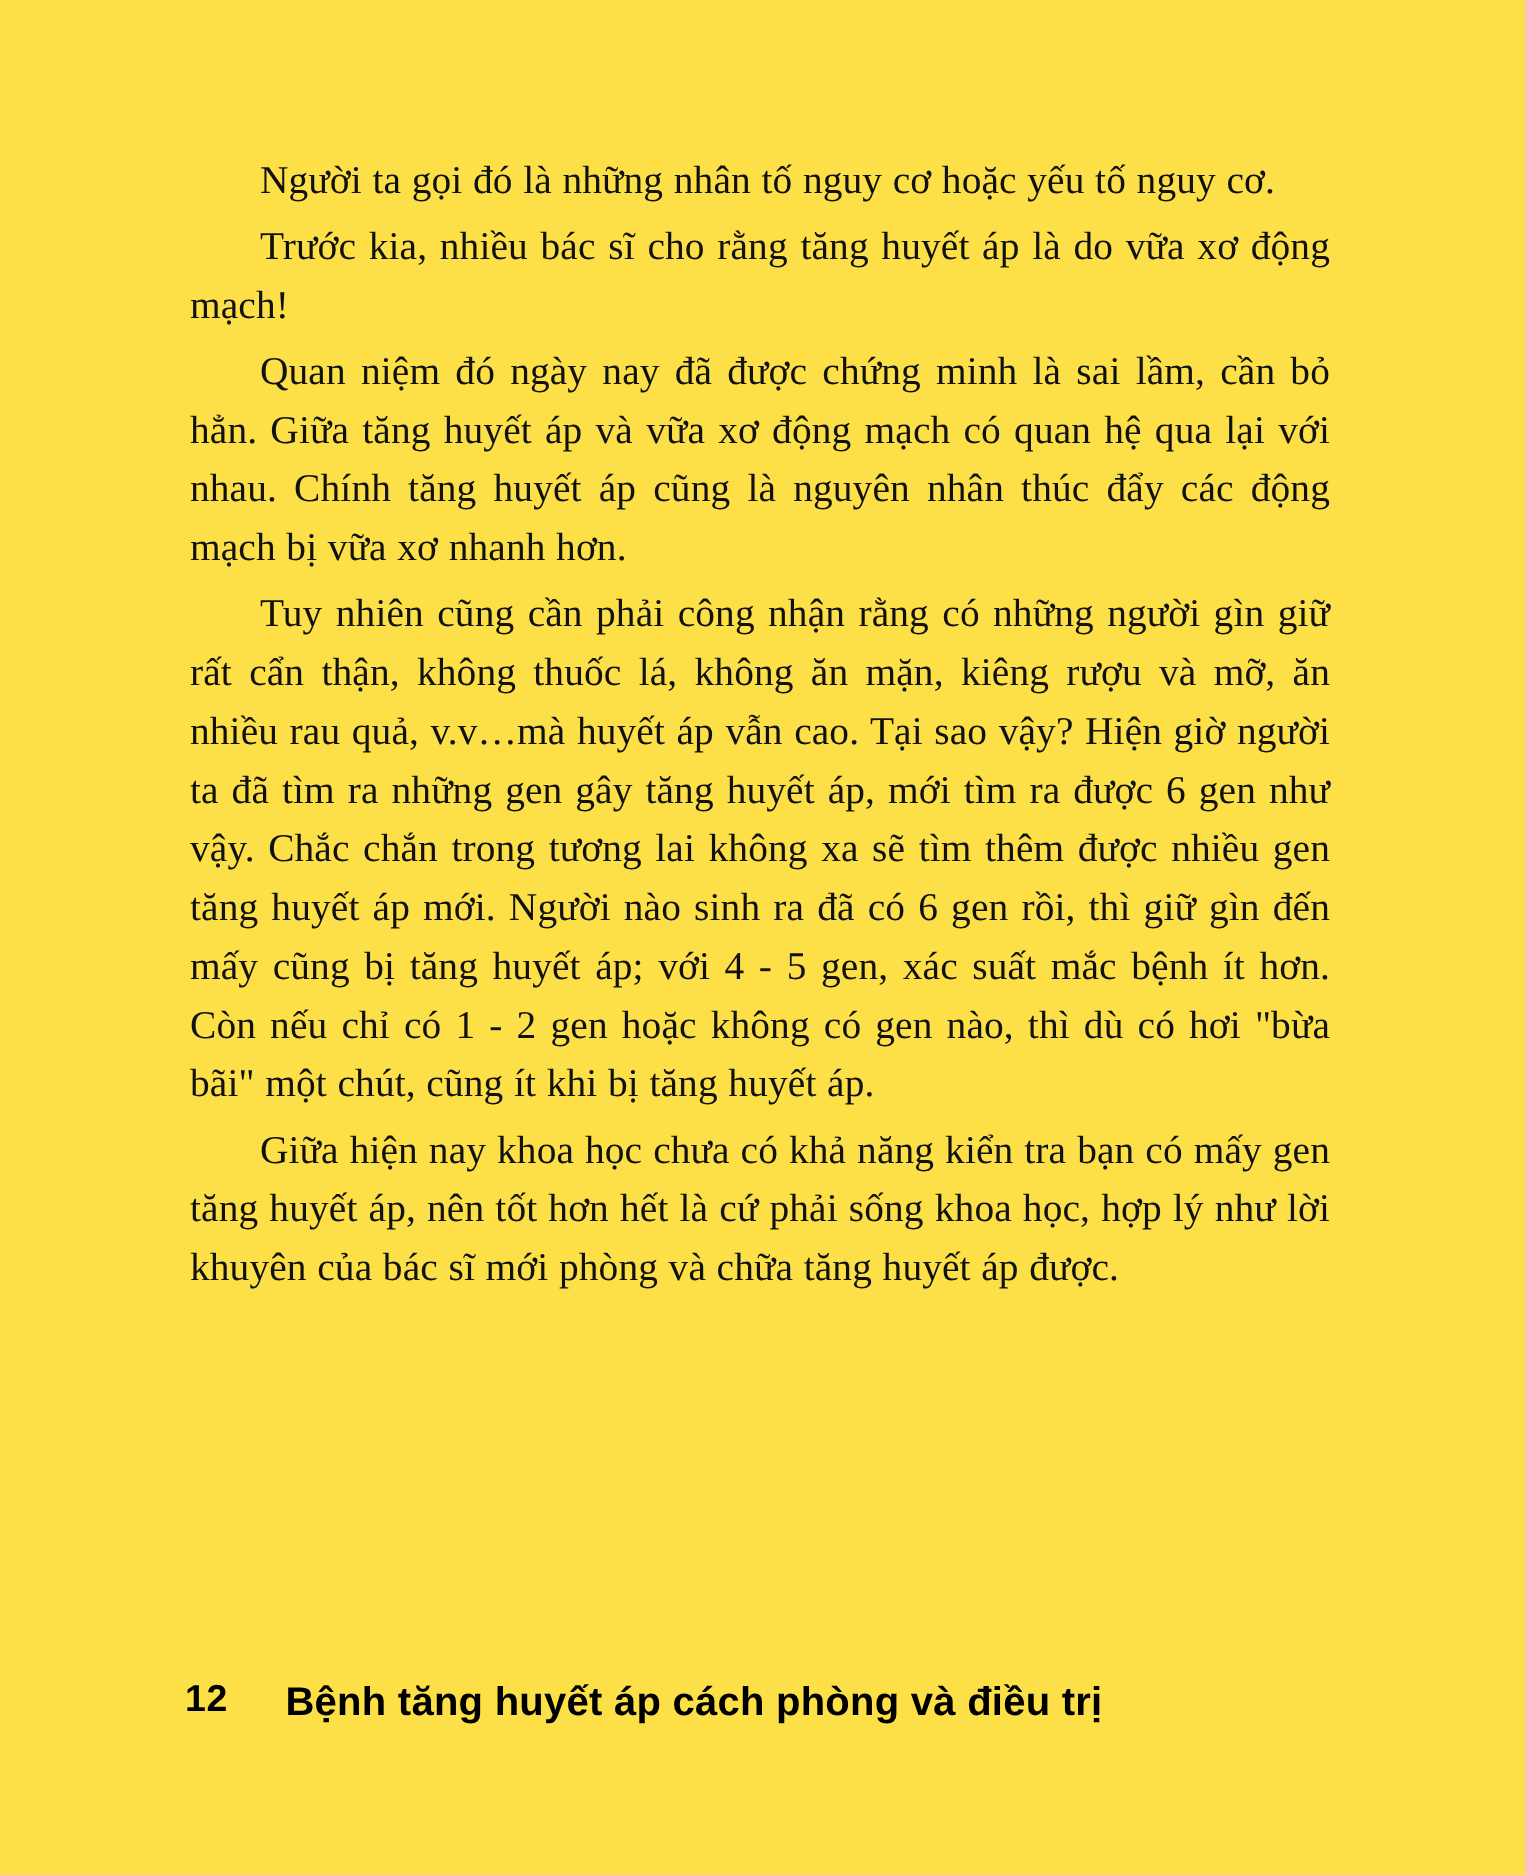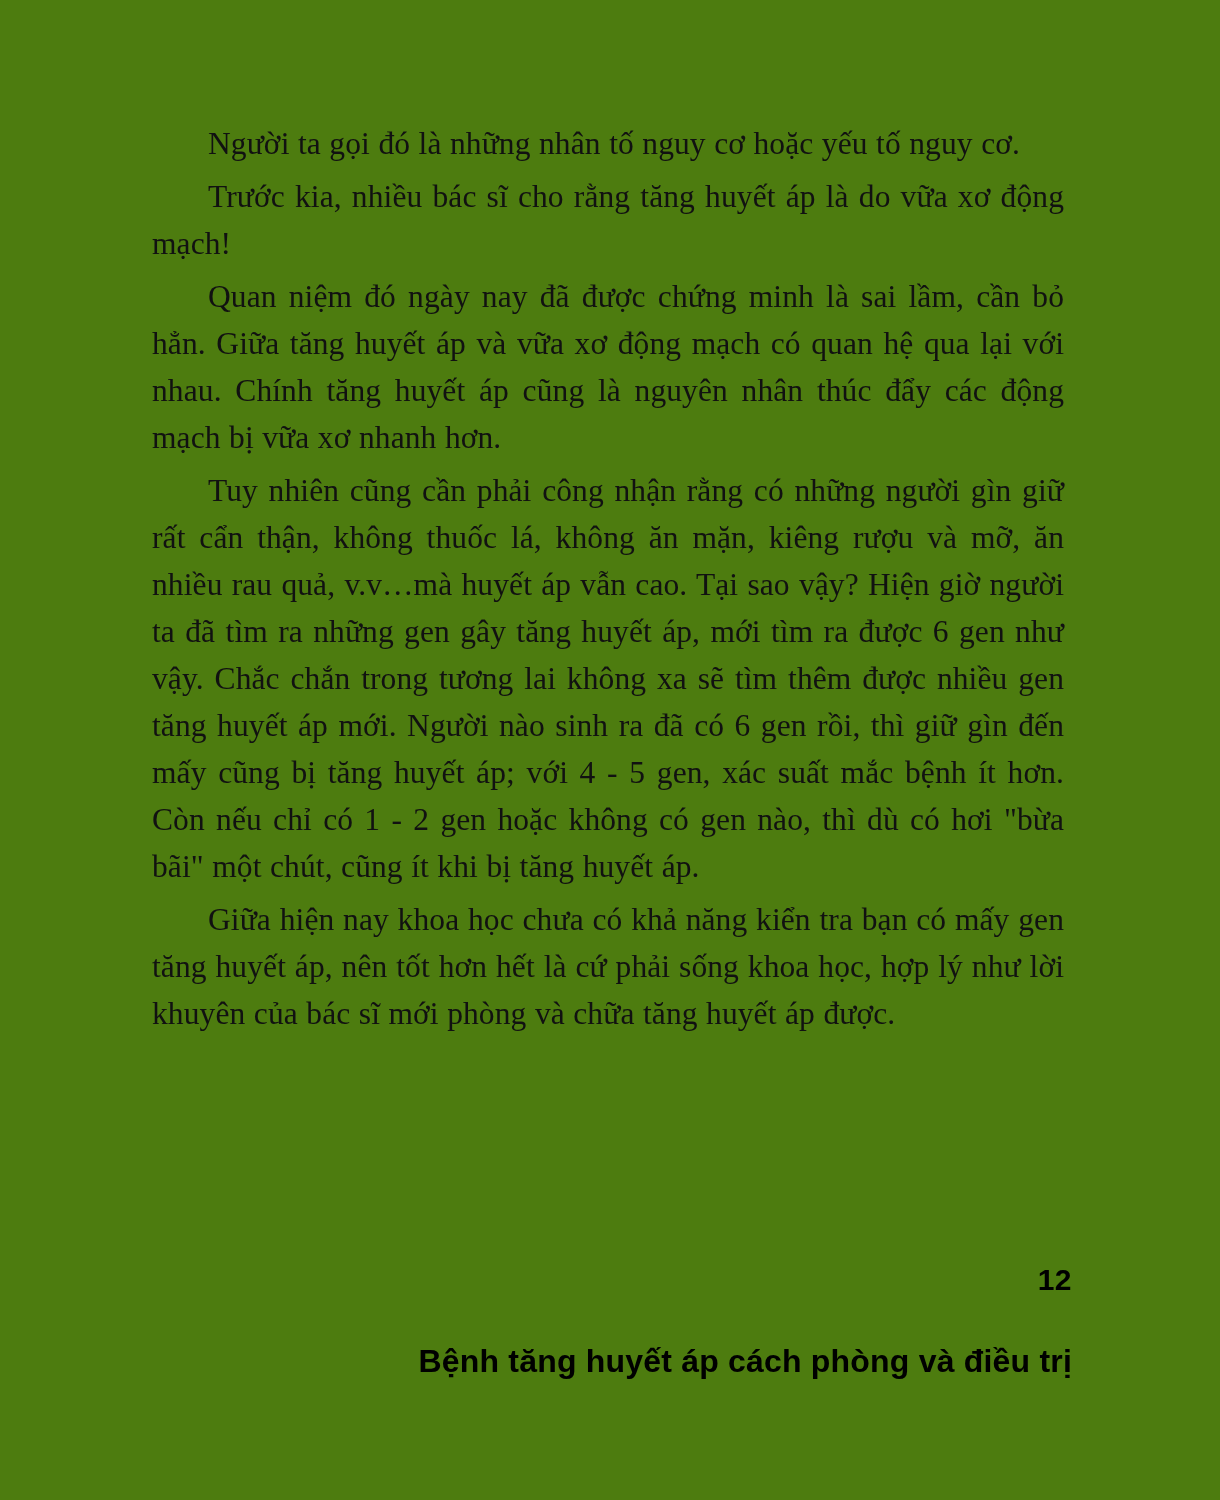--- a/index.html
+++ b/index.html
@@ -5,21 +5,21 @@
 <style>
   html, body {
     margin: 0;
     padding: 0;
     background: #ffffff;
   }
   .page {
     position: relative;
     width: 1220px;
     height: 1500px;
-    background: #4d7c0f;
+    background: #fde047;
     margin: 0 auto;
     overflow: hidden;
     font-family: "Liberation Serif", serif;
     color: #000000;
   }
   .content {
     position: absolute;
     left: 152px;
     top: 120px;
     width: 912px;
@@ -33,27 +33,26 @@
     text-indent: 56px;
     letter-spacing: 0.1px;
     word-spacing: 0.5px;
     color: #111111;
   }
   .para:last-child {
     margin-bottom: 0;
   }
   .footer {
     position: absolute;
-    left: 160px;
+    left: 148px;
     bottom: 120px;
     width: 912px;
     display: flex;
-    align-items: flex-end;
+    align-items: flex-start;
     gap: 46px;
-    flex-direction: column;
   }
   .folio {
     font-family: "Liberation Sans", sans-serif;
     font-weight: bold;
     font-size: 30px;
     color: #000000;
     letter-spacing: 0.5px;
   }
   .running-title {
     font-family: Liberation Sans, sans-serif;

